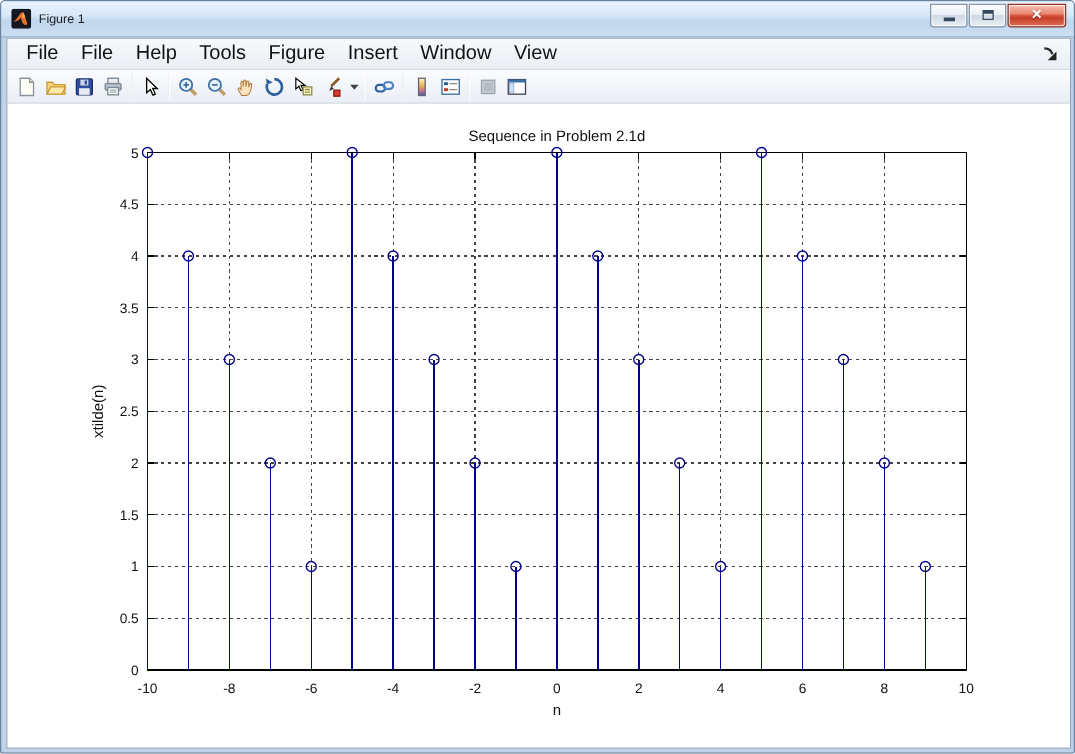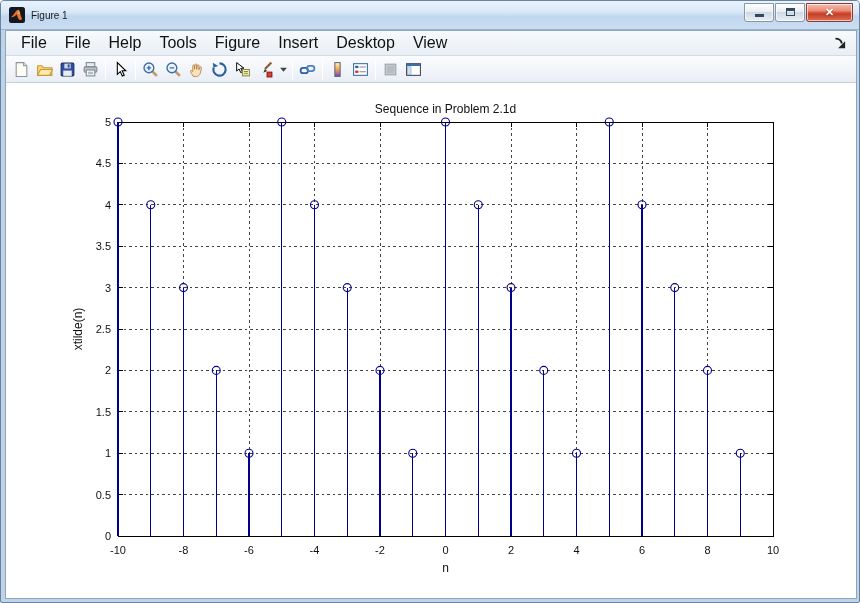--- a/index.html
+++ b/index.html
@@ -107,21 +107,21 @@
   <div class="client">
 
     <div class="menubar">
       <div class="menu-items" id="menuItems">
           <span class="menu-item">File</span>
           <span class="menu-item">File</span>
           <span class="menu-item">Help</span>
           <span class="menu-item">Tools</span>
           <span class="menu-item">Figure</span>
           <span class="menu-item">Insert</span>
-          <span class="menu-item">Desktop</span>
+          <span class="menu-item">Window</span>
           <span class="menu-item">View</span>
         </div>
       <span class="dock-arrow">
         <svg viewBox="0 0 14 14">
             <path d="M3 3.2c3 0 5 1.4 5.6 4.2" fill="none" stroke="#222" stroke-width="1.6"></path>
             <path d="M11.5 11.5H5.4l6.1-6.1z" fill="#222"></path>
           </svg>
       </span>
     </div>
 

